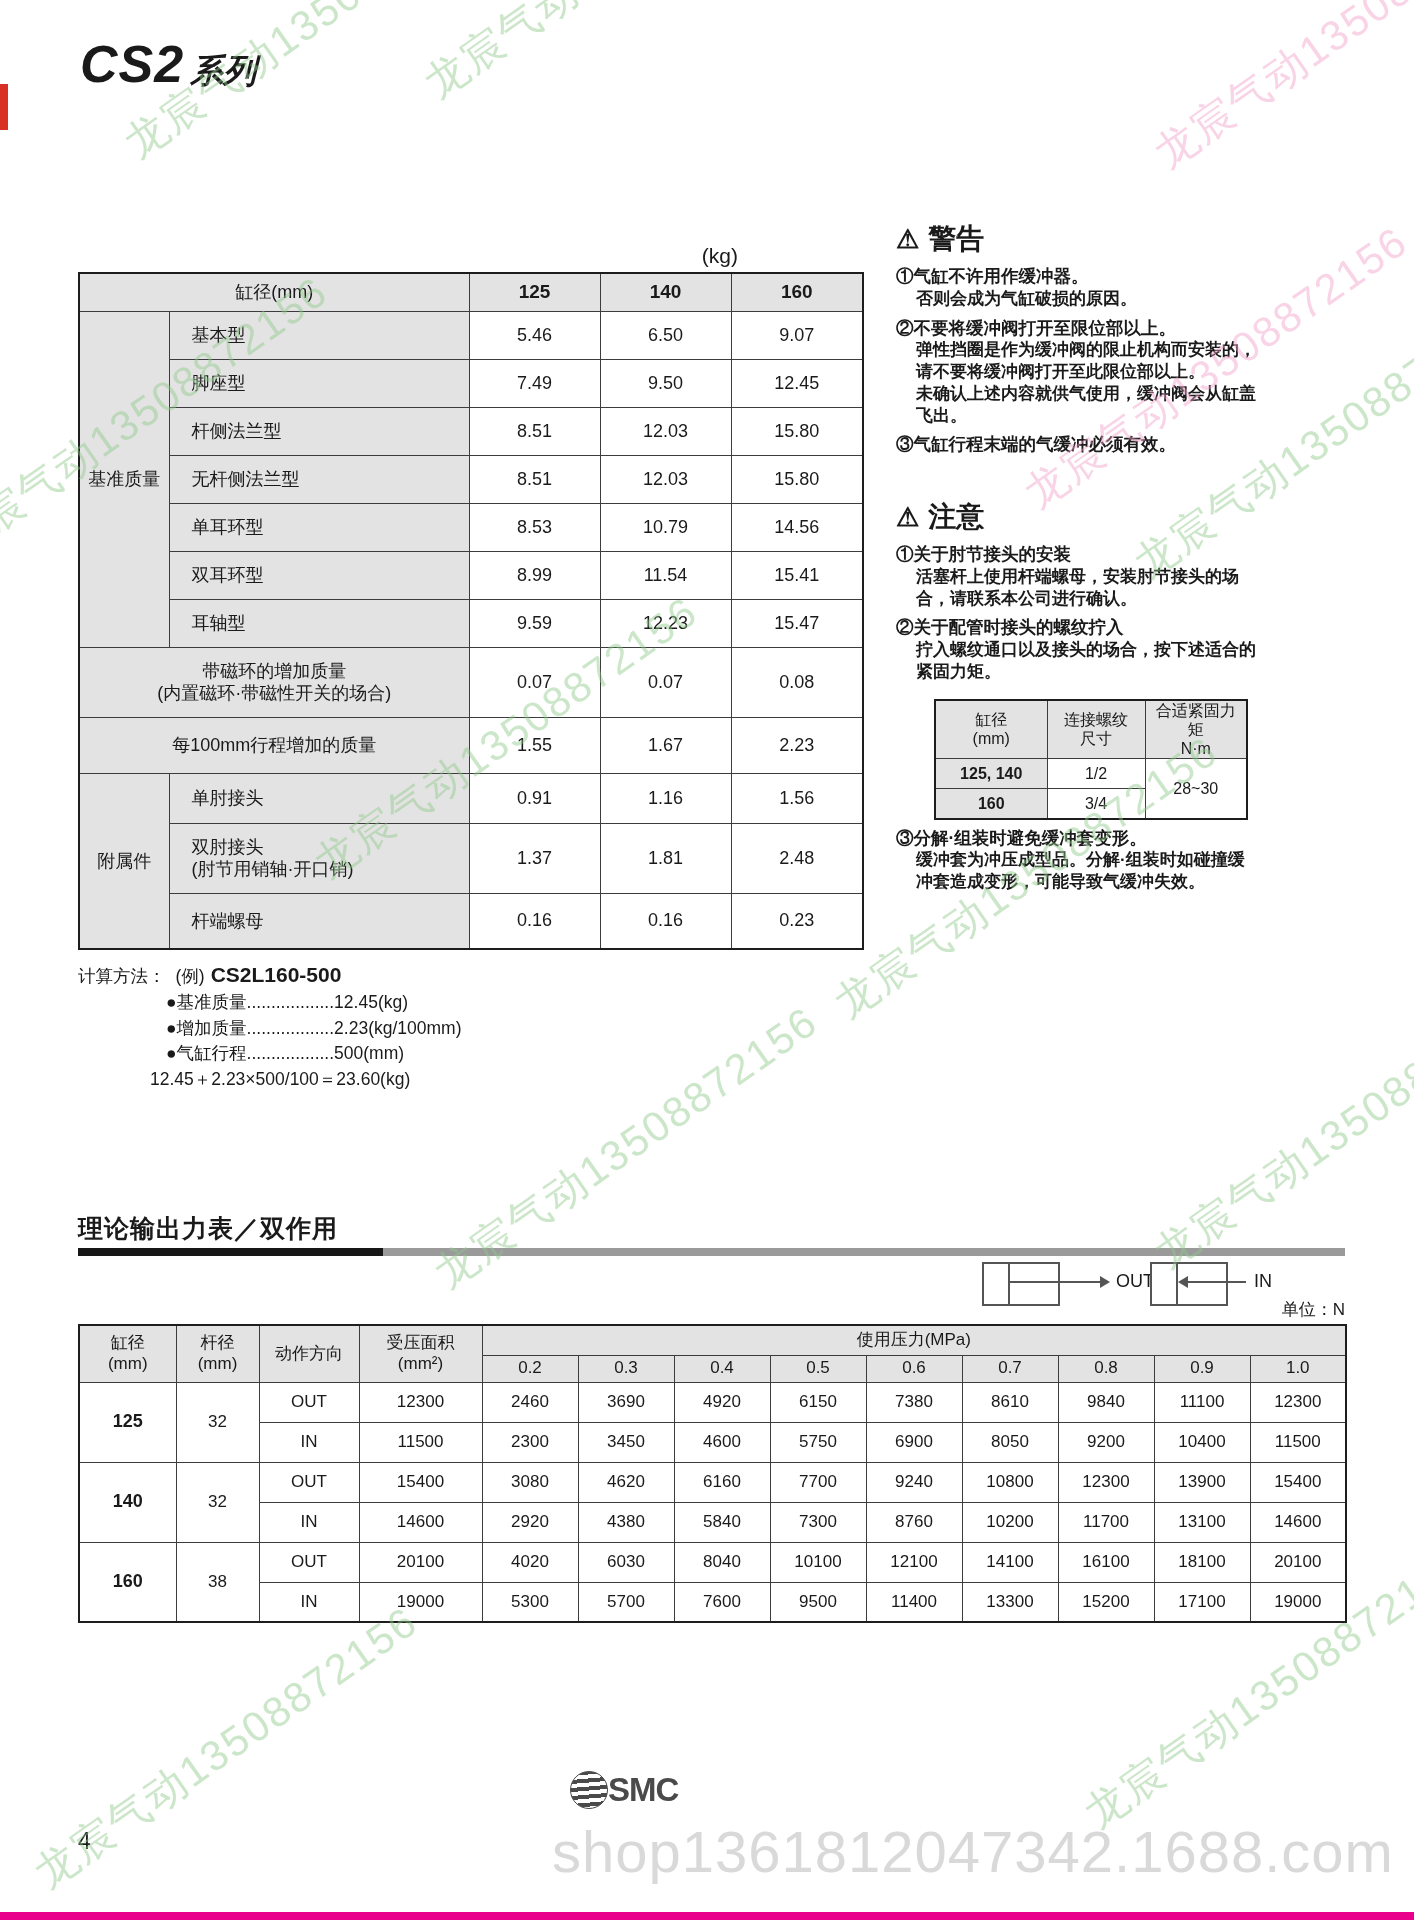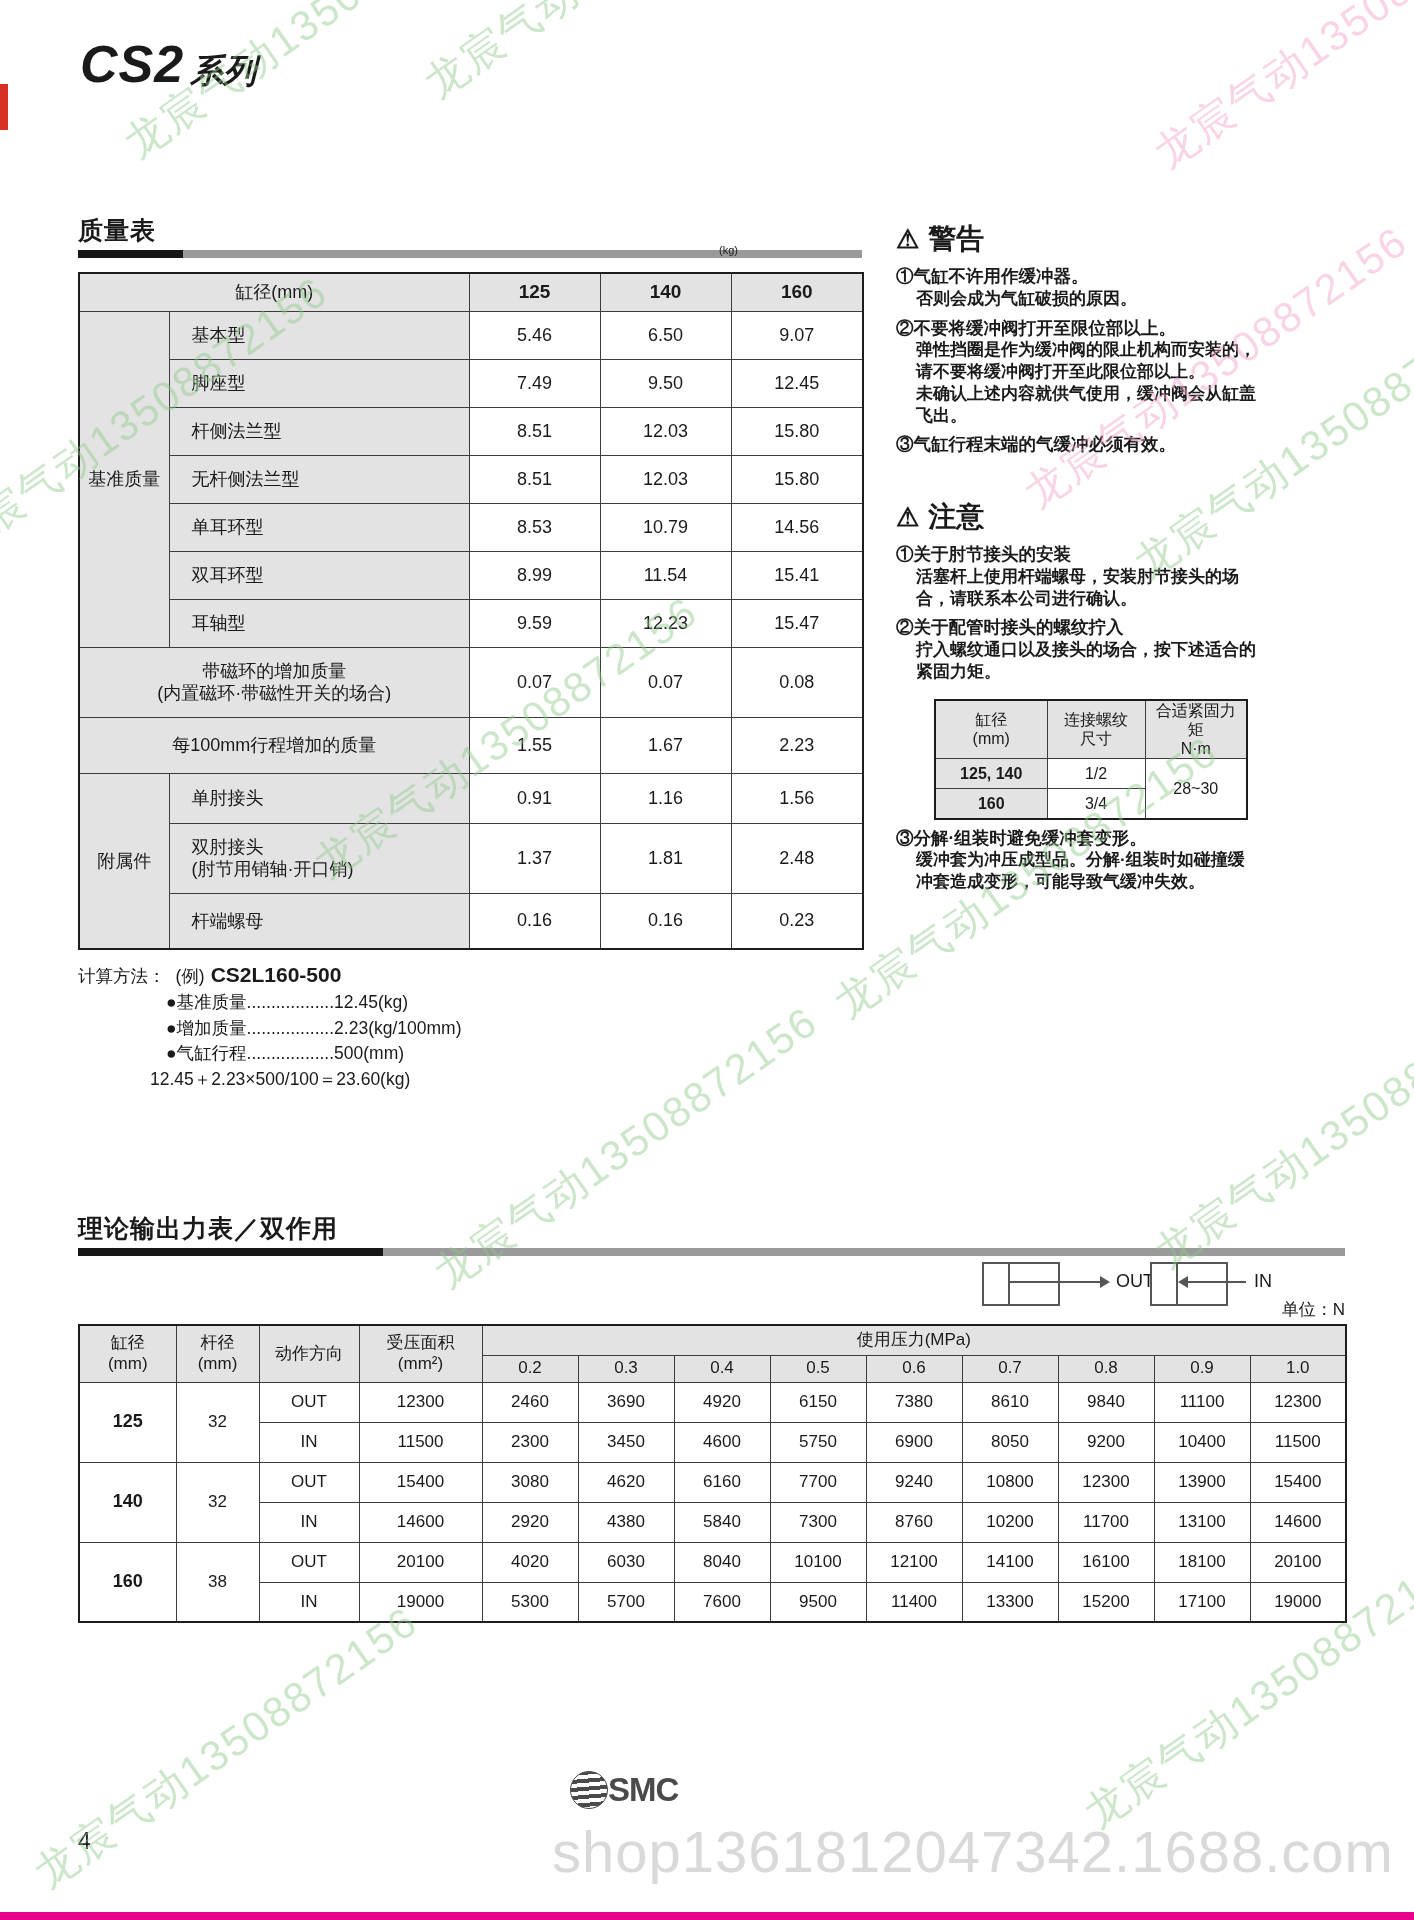--- a/index.html
+++ b/index.html
@@ -34,21 +34,21 @@
   .hdr{background:#e3e3e3;text-align:center;}
 
   
   #weight-table{position:absolute;left:78px;top:272px;width:784px;border:2px solid #1d1d1d;font-size:18px;z-index:2;background:#fff;}
   #weight-table .r38{height:38px;} .r48{height:48px;} .r50{height:50px;} .r56{height:56px;} .r70{height:70px;}
   #weight-table .hdr-bore{font-weight:bold;font-size:19px;}
   #weight-table .grp{background:#e3e3e3;text-align:center;padding:0 8px;}
   #weight-table .lbl{background:#e3e3e3;text-align:left;padding-left:22px;line-height:1.25;}
   #weight-table .full-lbl{background:#e3e3e3;text-align:center;line-height:1.25;}
   #weight-table .val{text-align:center;background:#ffffff;}
-  .kg-label{position:absolute;left:78px;top:244px;width:660px;text-align:right;font-size:11px;}
+  .kg-label{position:absolute;left:78px;top:244px;width:660px;text-align:right;font-size:21px;}
 
   
   .calc{position:absolute;left:78px;top:960px;font-size:17.5px;line-height:1.45;z-index:2;}
   .calc .l1 .model{font-weight:bold;font-size:21px;margin-left:6px;}
   .calc .l1 .ex{margin-left:10px;}
   .calc-line{margin-left:88px;}
   .calc-result{margin-left:72px;}
 
   
   .alert{position:absolute;left:896px;width:456px;z-index:2;}
@@ -99,26 +99,20 @@
 <body>
 
 <div class="page">
 
   <div class="red-edge"></div>
 
   <div class="series-title">
     <span class="en">CS2</span><span class="cn">系列</span>
   </div>
 
-  <div class="section-title" style="left:78px;top:214px;width:784px;">
-    <div class="txt">质量表</div>
-    <div class="title-bar">
-        <div class="black" style="width:105px;"></div>
-      </div>
-  </div>
   <div class="kg-label">(kg)</div>
   <table id="weight-table">
     <colgroup>
         <col style="width:90px">
         <col style="width:300px">
         <col style="width:131px">
         <col style="width:131px">
         <col style="width:132px">
       </colgroup>
     <tbody>

